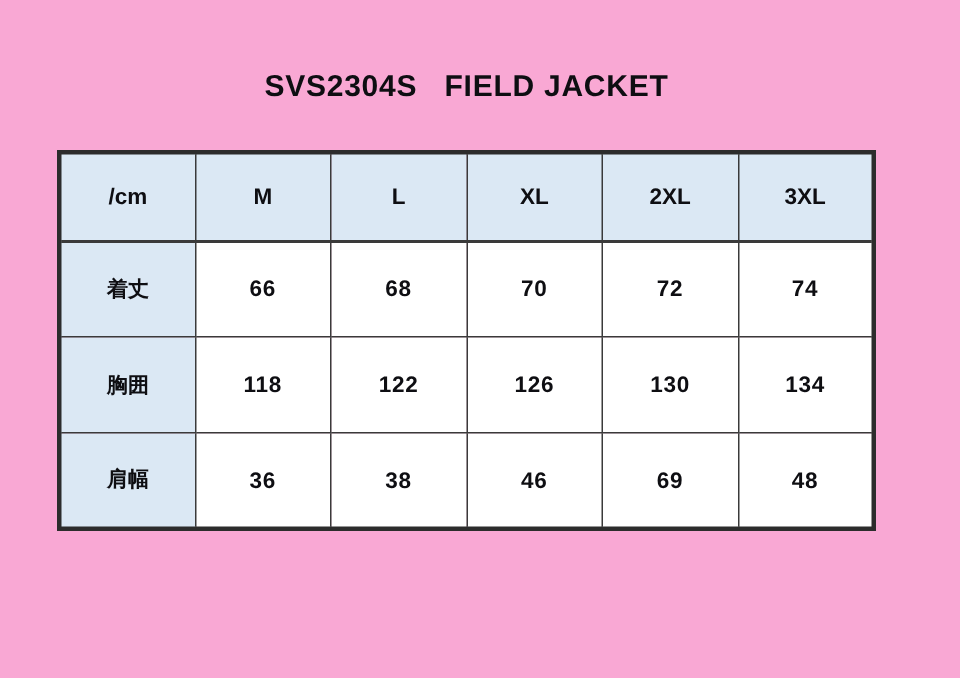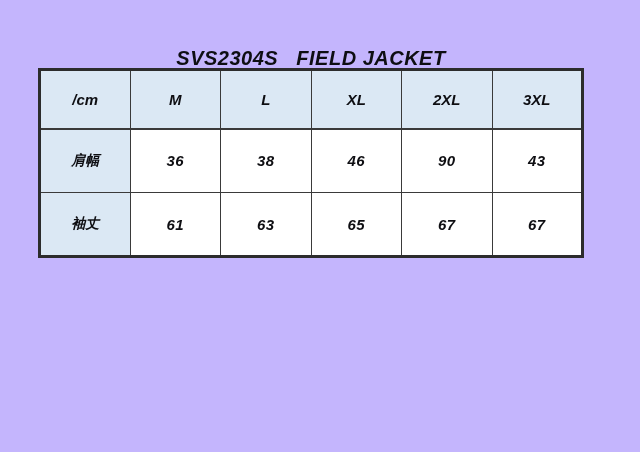--- a/index.html
+++ b/index.html
@@ -6,40 +6,39 @@
   html, body { width: 640px; height: 452px; }
   body {
     background: #ffffff;
     font-family: "Liberation Sans", "DejaVu Sans", sans-serif;
     color: #0e0e12;
   }
   .page {
     position: relative;
     width: 640px;
     height: 452px;
-    background: #c4b5fd;
+    background: #f9a8d4;
     overflow: hidden;
-    font-style: italic;
   }
   .title {
     position: absolute;
     left: 38px;
     top: 47px;
     width: 546px;
     text-align: center;
     font-size: 20px;
     font-weight: bold;
     letter-spacing: 0.5px;
     white-space: pre;
     color: var(--text, #0e0e12);
   }
   table.size-table {
     position: absolute;
     left: 38px;
-    top: 68px;
+    top: 100px;
     width: 546px;
     table-layout: fixed;
     border-collapse: collapse;
     border: 3px solid var(--border-outer, #2c2c2c);
   }
   .size-table th, .size-table td {
     border: 1.6px solid var(--border, #3a3a3a);
     text-align: center;
     vertical-align: middle;
     font-weight: bold;
@@ -75,31 +74,39 @@
         <th>/cm</th>
         <th>M</th>
         <th>L</th>
         <th>XL</th>
         <th>2XL</th>
         <th>3XL</th>
       </tr>
     </thead>
     <tbody>
       <tr>
+        <th>着丈</th>
+        <td>66</td>
+        <td>68</td>
+        <td>70</td>
+        <td>72</td>
+        <td>74</td>
+      </tr>
+      <tr>
+        <th>胸囲</th>
+        <td>118</td>
+        <td>122</td>
+        <td>126</td>
+        <td>130</td>
+        <td>134</td>
+      </tr>
+      <tr>
         <th>肩幅</th>
         <td>36</td>
         <td>38</td>
         <td>46</td>
-        <td>90</td>
-        <td>43</td>
-      </tr>
-      <tr>
-        <th>袖丈</th>
-        <td>61</td>
-        <td>63</td>
-        <td>65</td>
-        <td>67</td>
-        <td>67</td>
+        <td>69</td>
+        <td>48</td>
       </tr>
     </tbody>
   </table>
 
 </div>
 
 </body></html>

